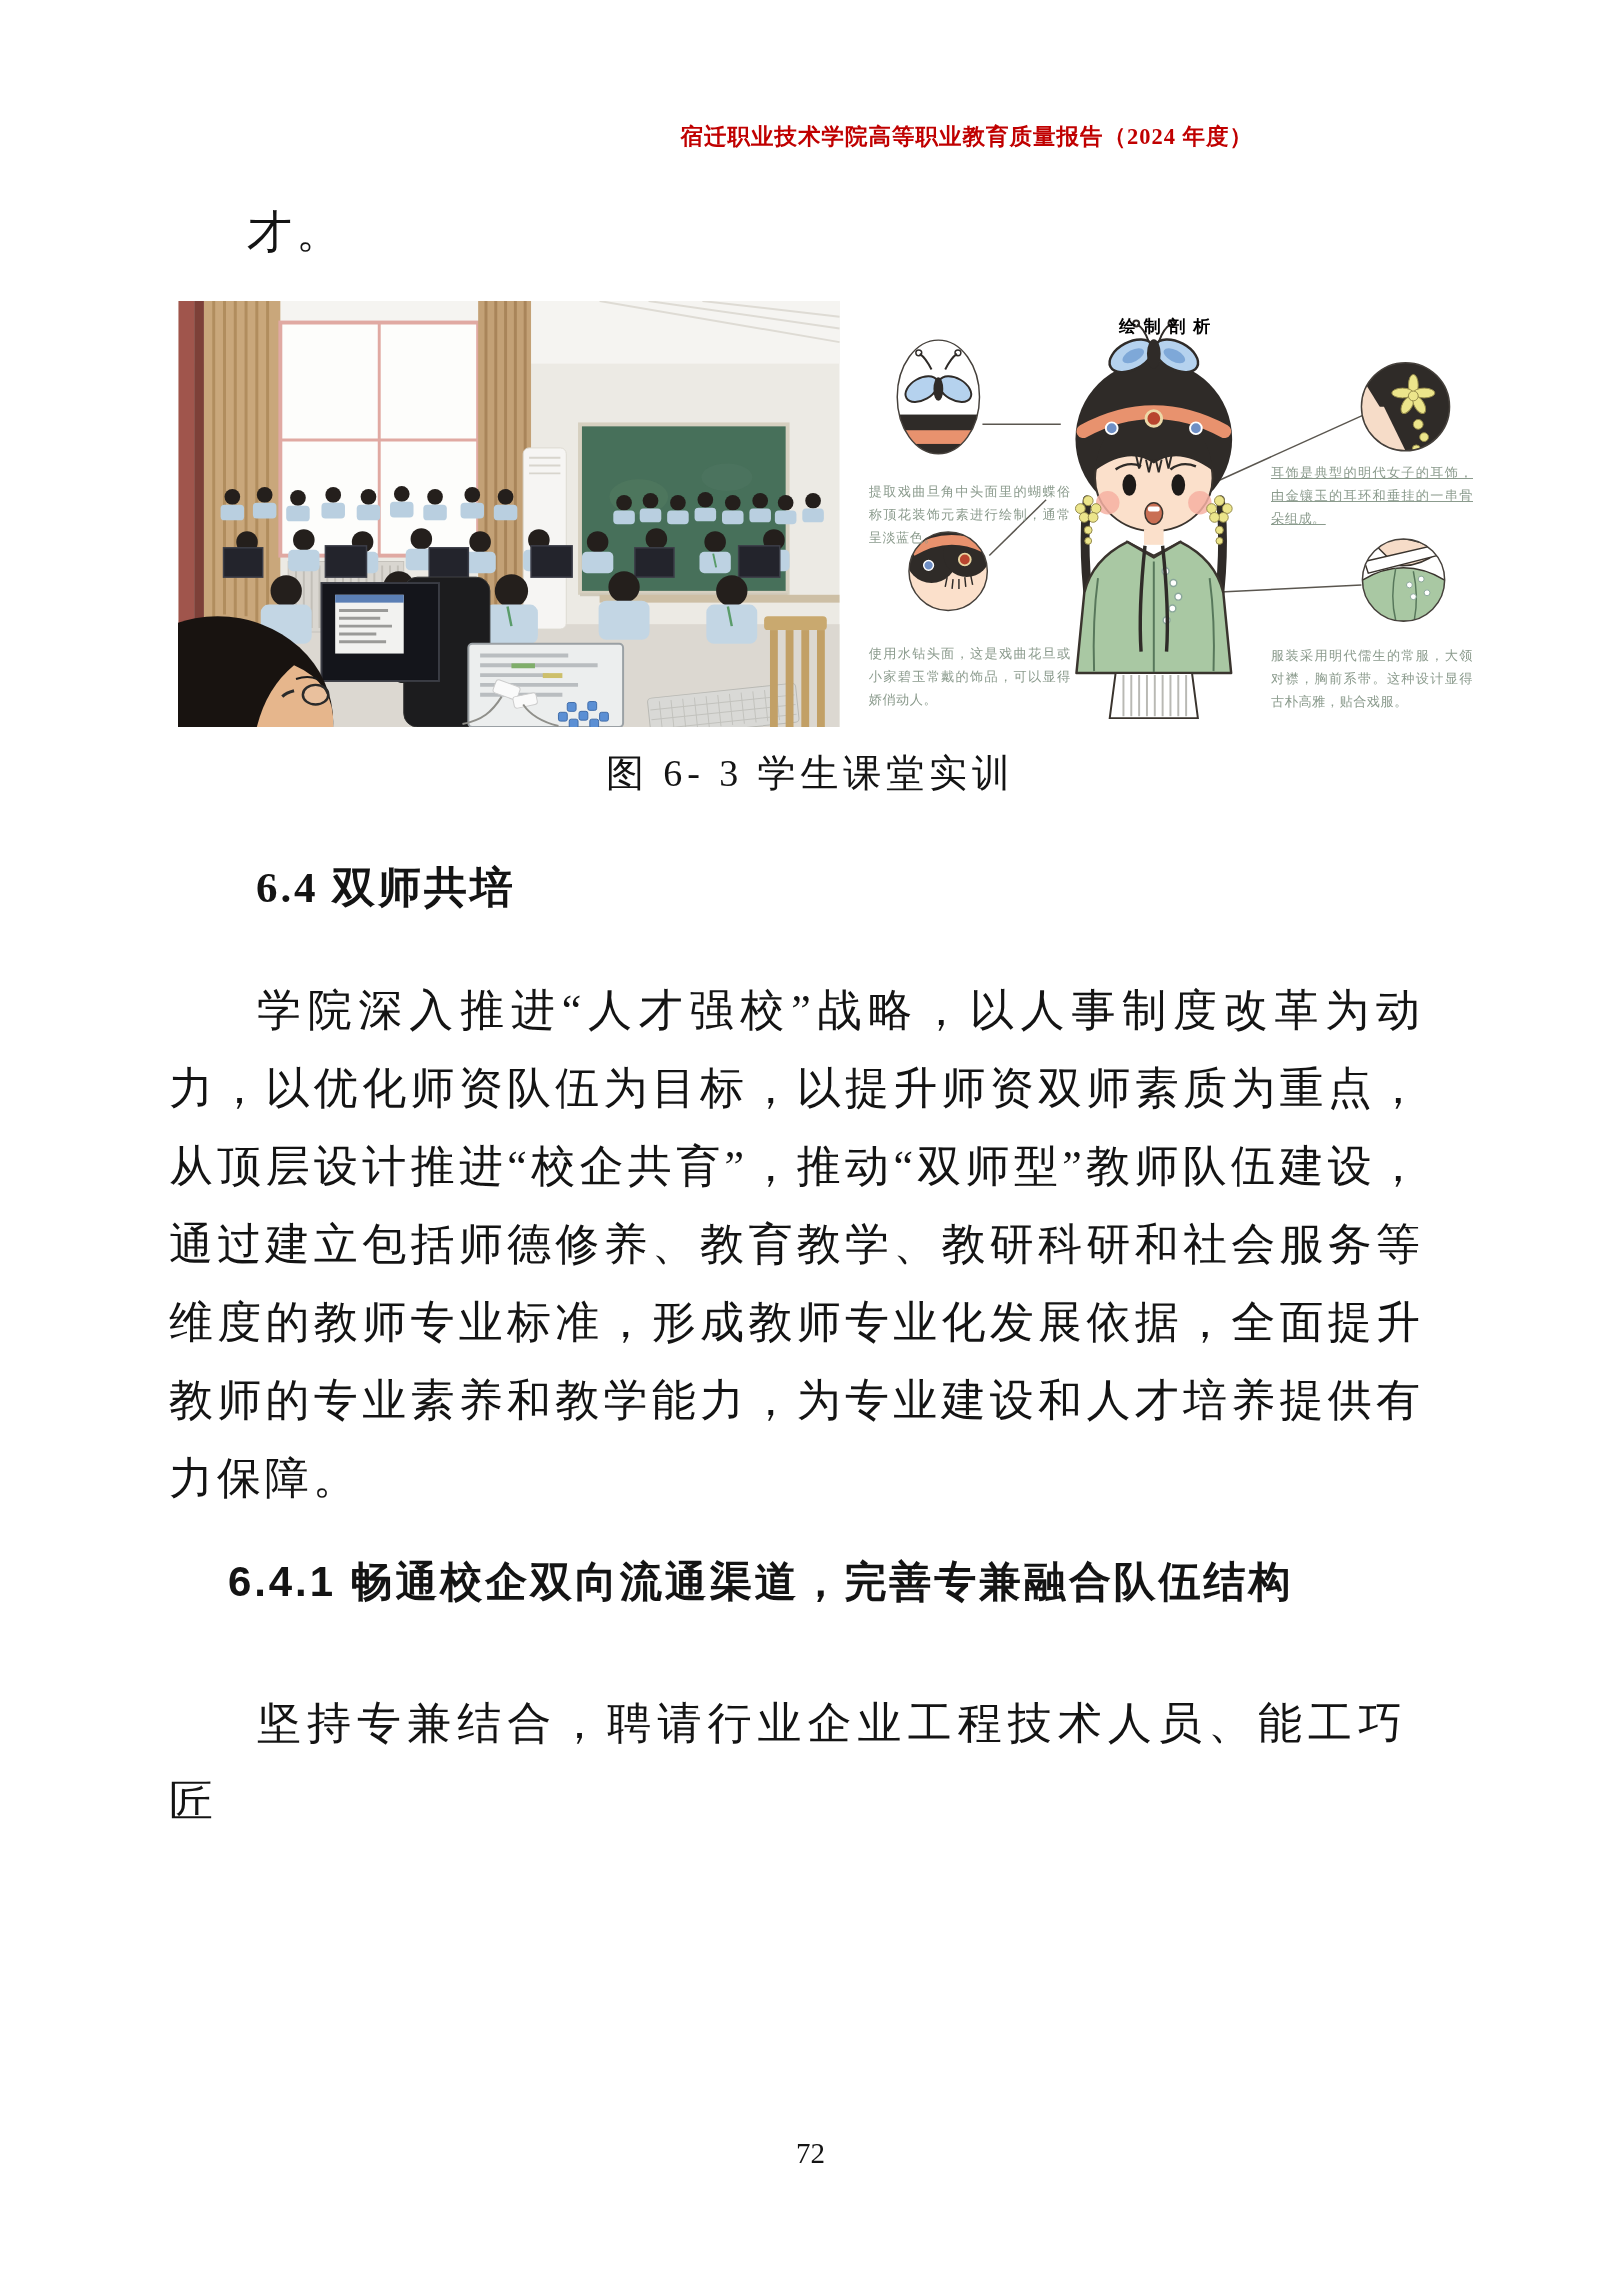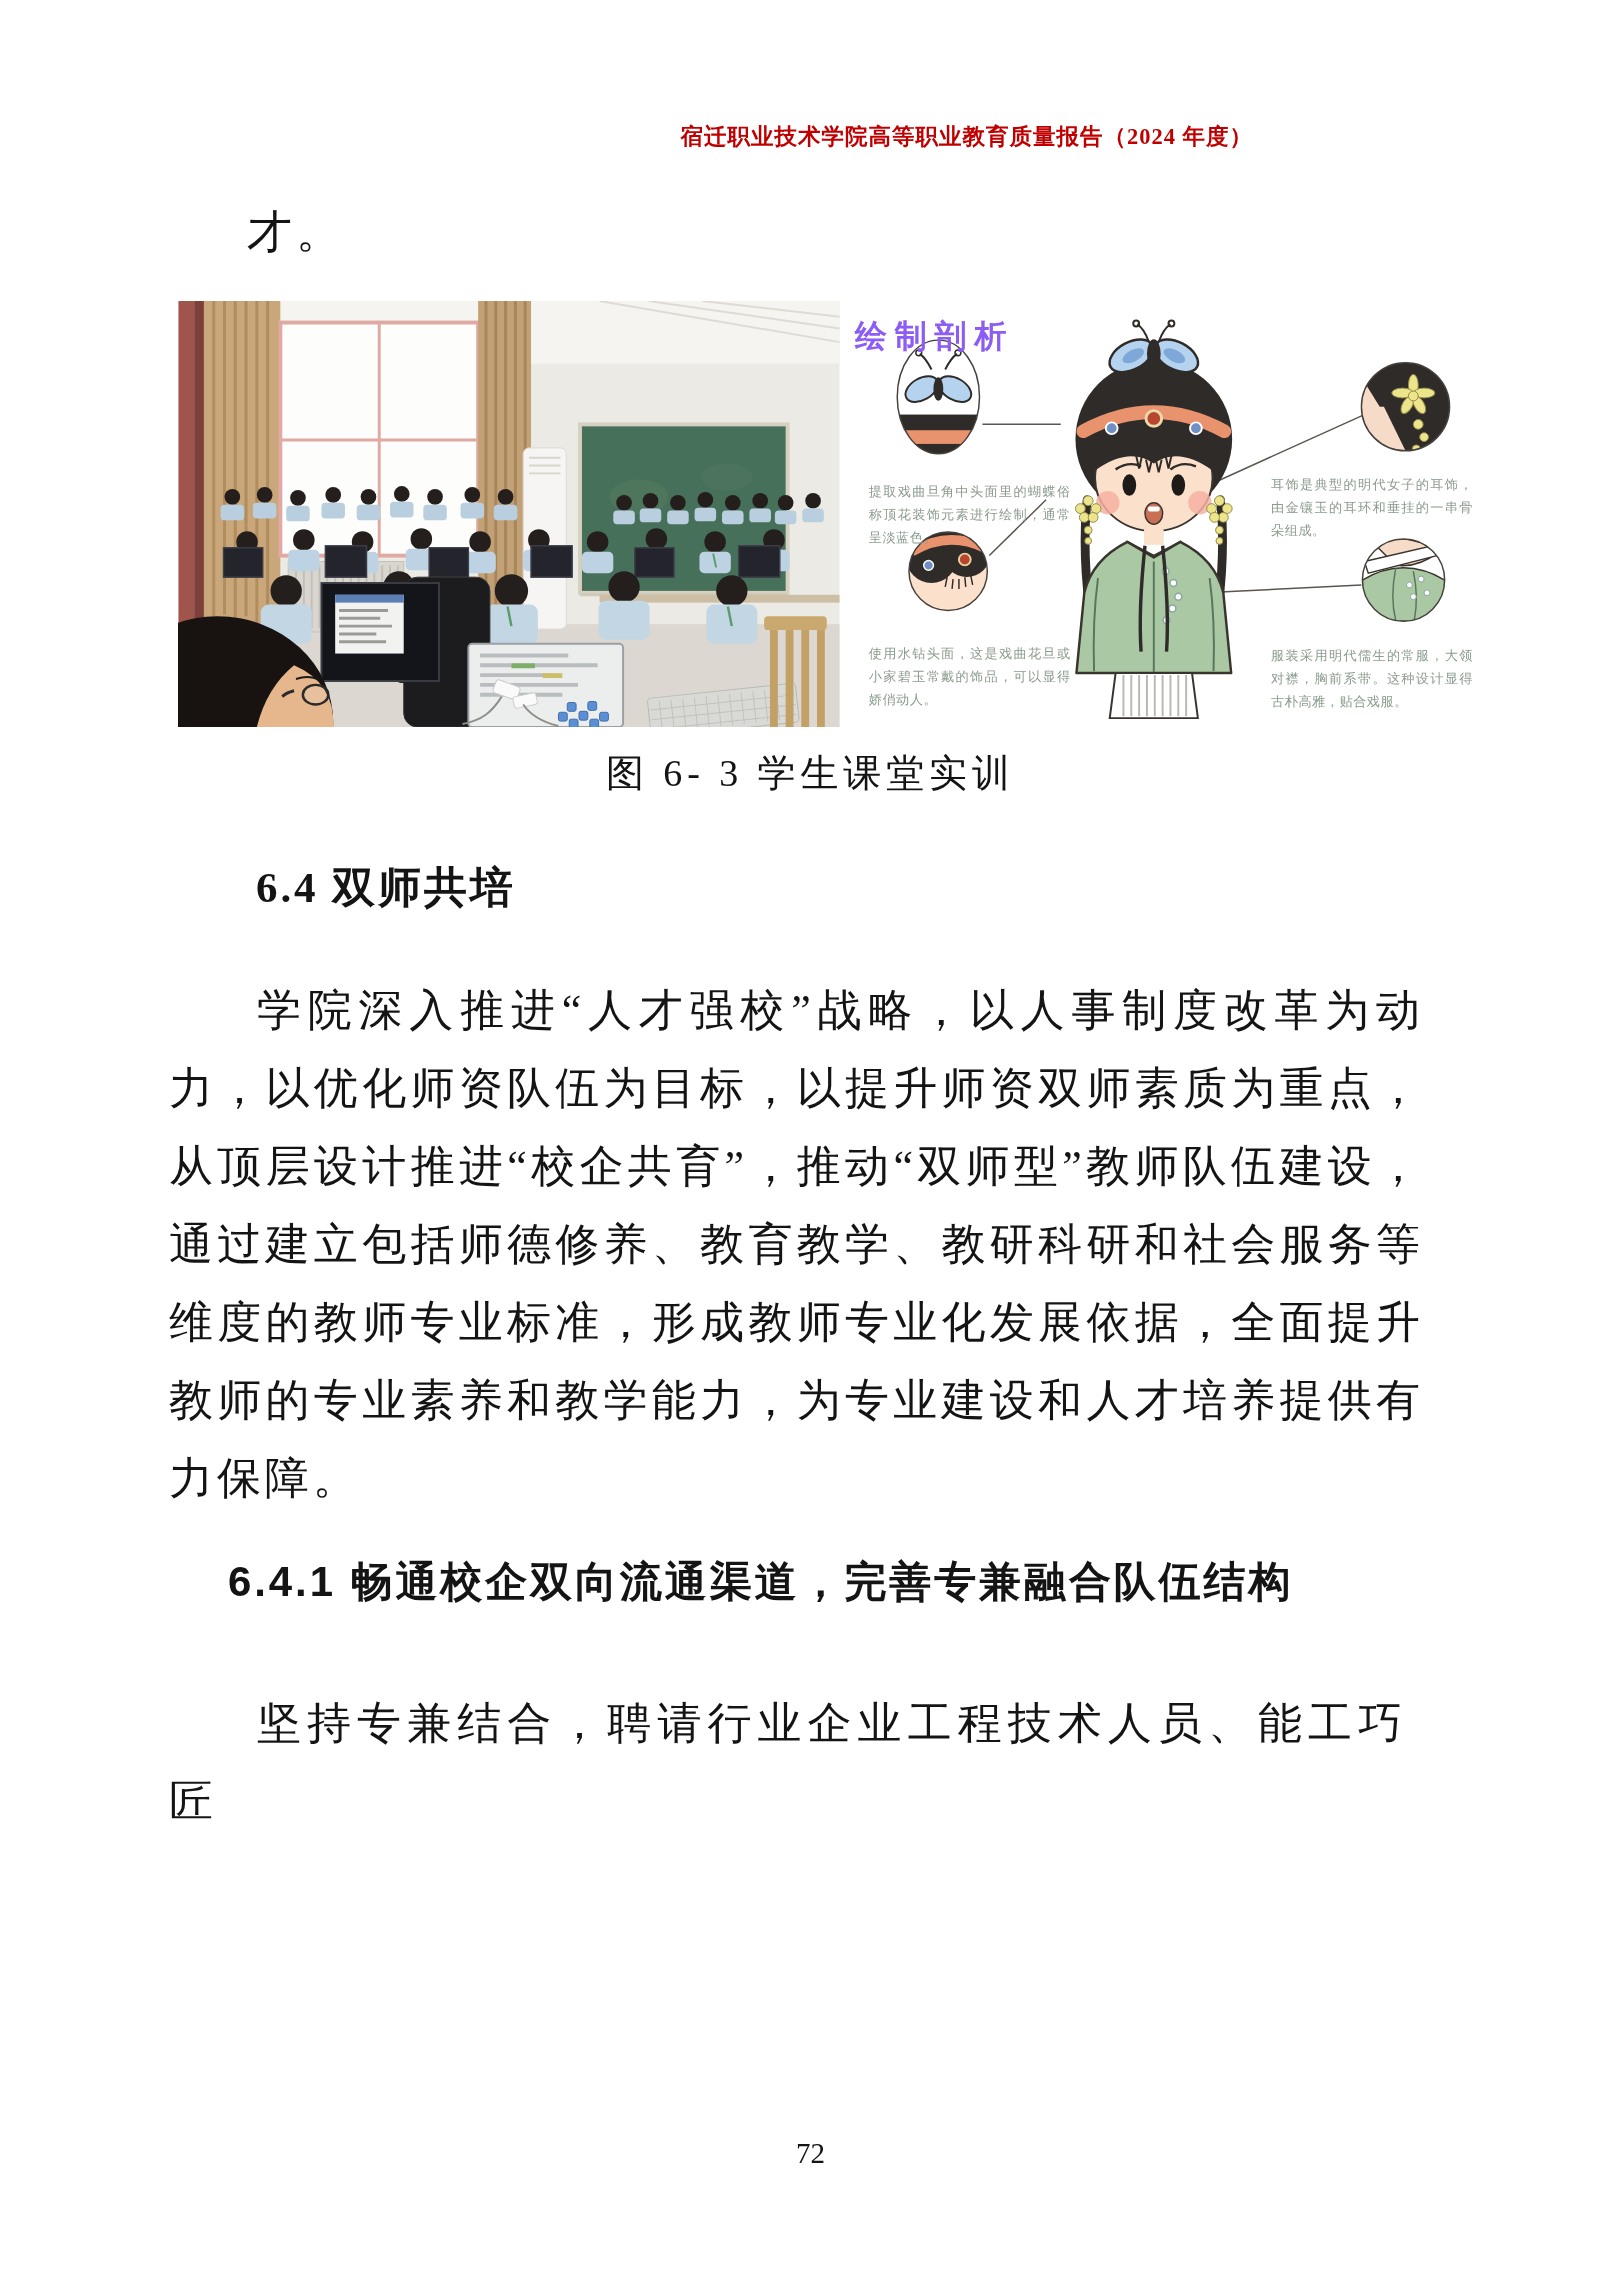--- a/index.html
+++ b/index.html
@@ -9,28 +9,28 @@
   .hdr{position:absolute;top:121px;right:233px;font-size:22.5px;font-weight:700;
        color:#c00000;letter-spacing:1px;}
 
   .intro{position:absolute;top:202px;left:247px;font-size:45px;letter-spacing:3.9px;}
 
   .photo{position:absolute;top:301px;left:178px;width:662px;height:426px;overflow:hidden;}
   .photo svg{display:block;}
 
   .illus{position:absolute;top:299px;left:855px;width:627px;height:426px;background:#ffffff;
          font-family:"Liberation Sans","DejaVu Sans",sans-serif;}
-  .illus-title{position:absolute;top:15.7px;left:0;width:100%;
-               font-size:32px;font-weight:700;color:#8b5cf6;letter-spacing:7.8px;}
+  .illus-title{position:absolute;top:15.7px;left:0;width:100%;text-align:center;
+               font-size:17px;font-weight:700;color:#000000;letter-spacing:7.8px;}
   .illus-art{position:absolute;top:0;left:0;}
   .note{position:absolute;width:202px;font-size:13.2px;line-height:1.75;
         letter-spacing:0.5px;color:#8b9b8d;text-align:justify;}
   .note-tl{left:13.7px;top:169px;margin-top:12px;}
   .note-bl{left:13.7px;top:343px;}
-  .note-tr{left:416px;top:174px;}
+  .note-tr{left:416px;top:162px;text-decoration:underline;}
   .note-br{left:416px;top:345px;}
 
   .caption{position:absolute;top:748px;left:0;width:1621px;text-align:center;
            font-size:38px;letter-spacing:4.9px;}
 
   .h64{position:absolute;top:843px;left:240px;margin:16px;font-size:43px;font-weight:700;
        letter-spacing:2.9px;}
 
   .para{margin:9px;font-size:44px;line-height:78px;letter-spacing:3.9px;
         text-align:justify;text-indent:88px;}

